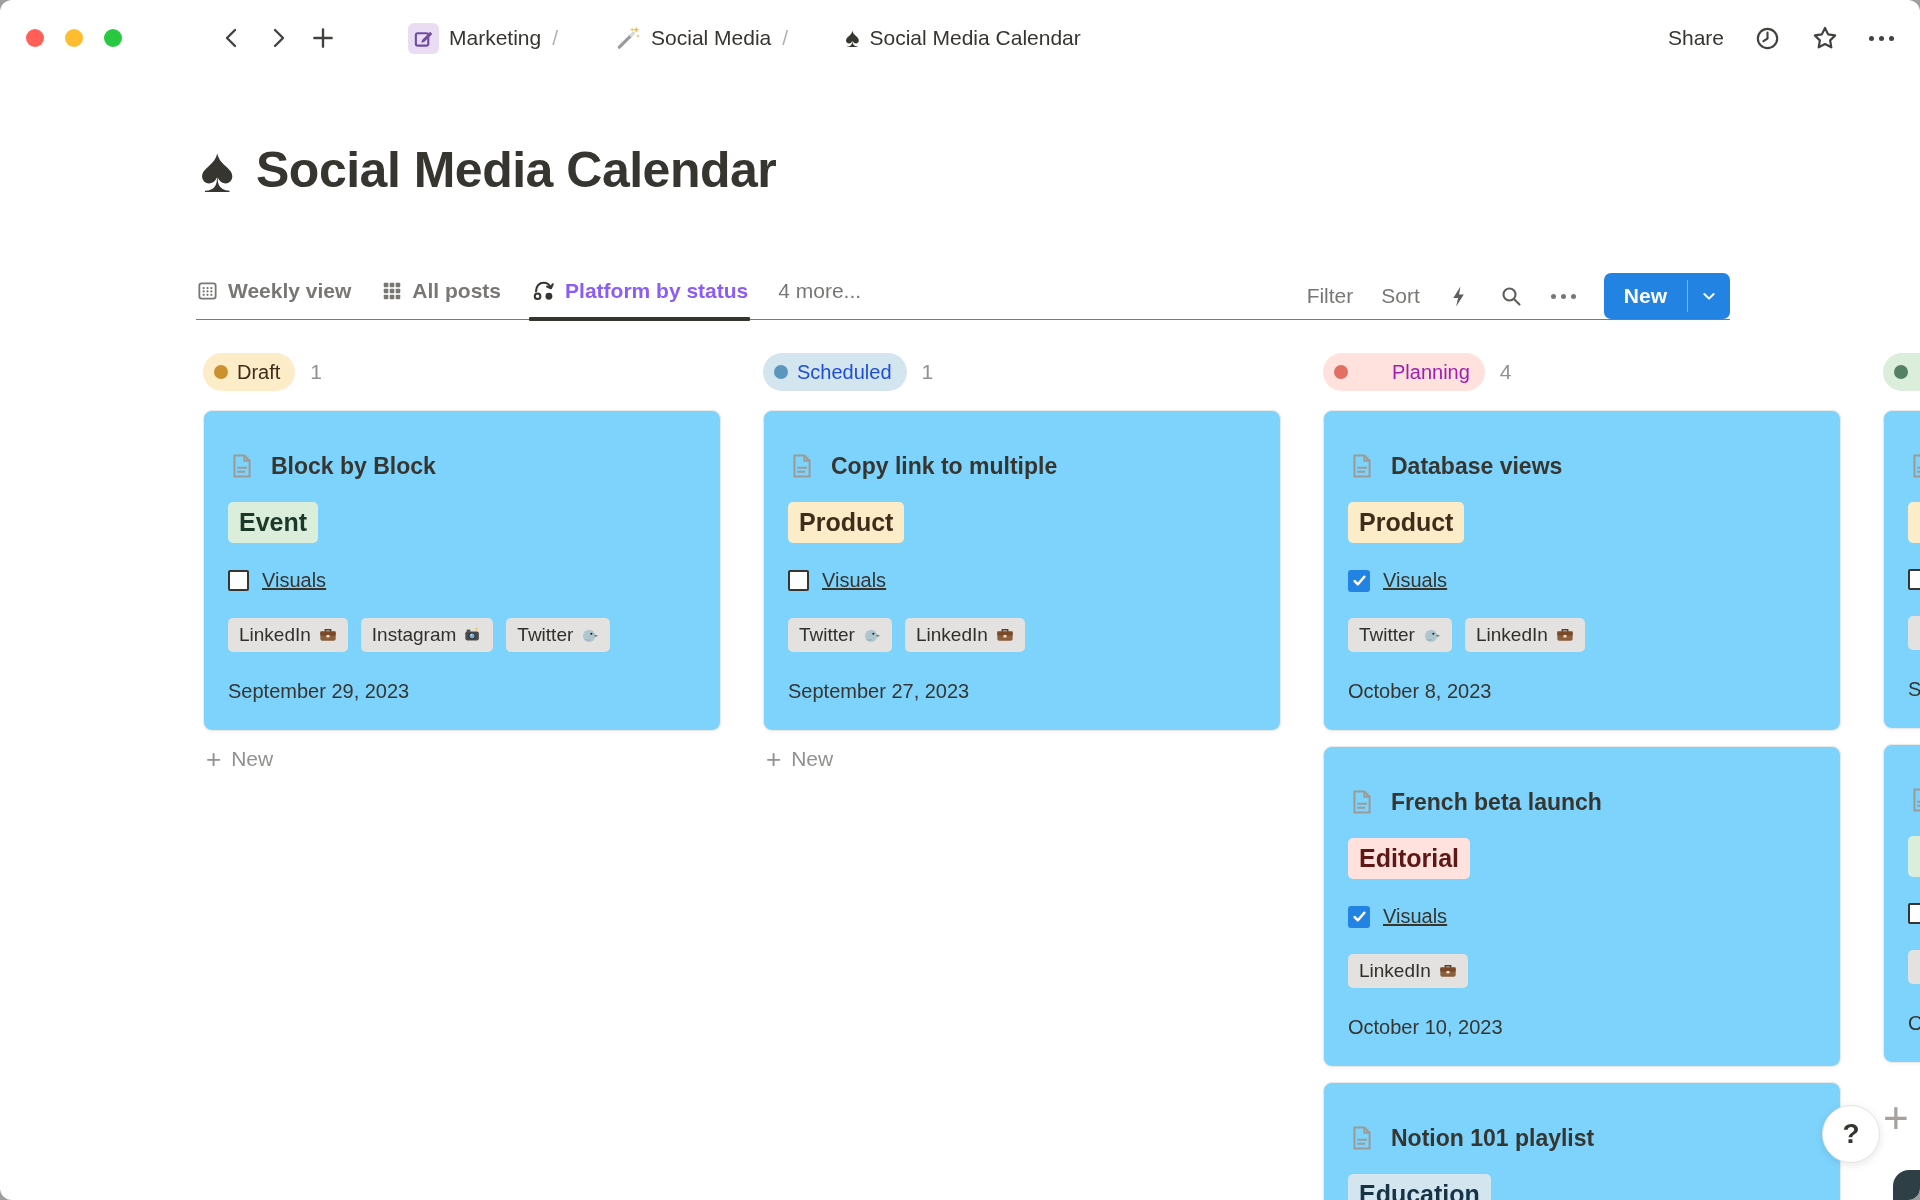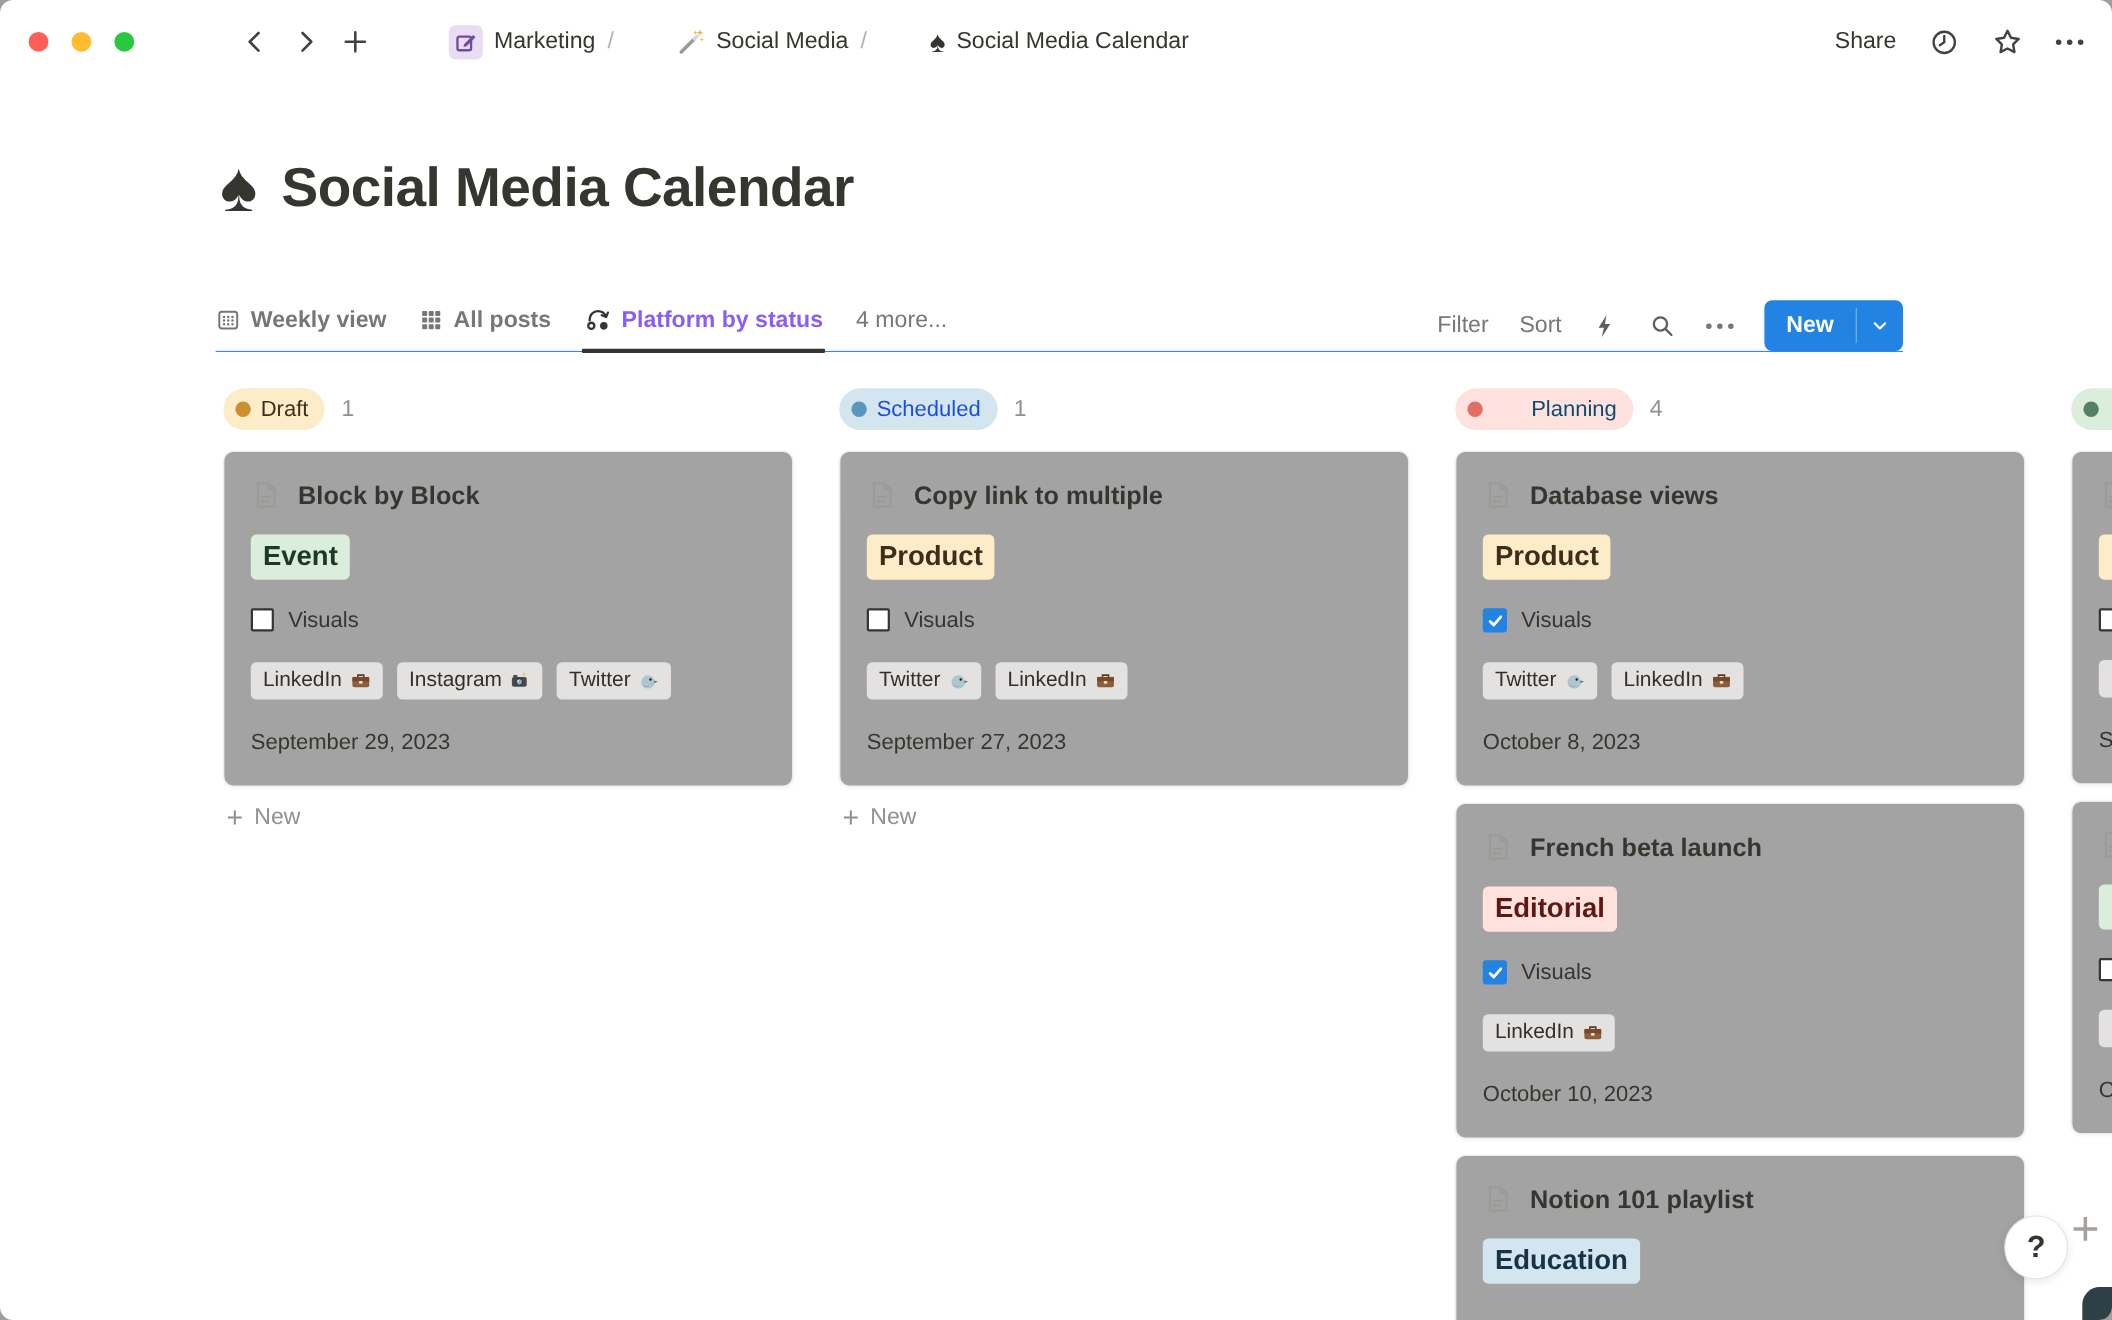--- a/index.html
+++ b/index.html
@@ -60,37 +60,37 @@
   .new-btn-divider{width:1px;background:rgba(255,255,255,0.4);margin:7px 0;}
   .new-btn-caret{display:flex;align-items:center;padding:0 13px;}
   
   .board{position:absolute;left:203px;top:352px;right:0;bottom:0;display:flex;gap:42px;overflow:hidden;}
   .col{width:518px;flex:0 0 518px;}
   .col-head{height:40px;display:flex;align-items:center;margin-bottom:18px;}
   .pill{display:inline-flex;align-items:center;gap:9px;padding:0 15px 0 11px;height:38px;border-radius:19px;font-size:20px;font-weight:500;cursor:pointer;}
   .dot{width:14px;height:14px;border-radius:50%;flex:0 0 14px;}
   .pill-yellow{background:#FDECC8;color:#402C1B;} .pill-yellow .dot{background:#CB912F;}
   .pill-blue{background:#D3E5EF;color:#1d4ed8;} .pill-blue .dot{background:#5B97BD;}
-  .pill-red{background:#FFE2DD;color:#0c4a6e;gap:44px;} .pill-red .dot{background:#E16F64;}
+  .pill-red{background:#FFE2DD;color:#a21caf;gap:44px;} .pill-red .dot{background:#E16F64;}
   .pill-green{background:#DBEDDB;color:#1C3829;} .pill-green .dot{background:#548164;}
   .col-count{margin-left:15px;font-size:21px;color:#91918E;}
   .card{
-    background:#a3a3a3;border:1px solid #E9E9E7;border-radius:9px;
+    background:#7dd3fc;border:1px solid #E9E9E7;border-radius:9px;
     box-shadow:0 1px 4px rgba(15,15,15,0.05);
-    padding:25px 24px 27px 24px;box-sizing:border-box;margin-bottom:15px;cursor:pointer;
+    padding:41px 24px 27px 24px;box-sizing:border-box;margin-bottom:15px;cursor:pointer;
   }
   .card-title-row{display:flex;align-items:center;gap:15px;margin-bottom:22px;}
   .card-title{font-size:23px;font-weight:600;color:#37352F;}
   .tag-row{margin-bottom:26px;}
   .tag{display:inline-block;padding:6px 11px;border-radius:5px;font-size:25px;font-weight:bold;}
   .tag-green{background:#DBEDDB;color:#1C3829;}
   .tag-yellow{background:#FDECC8;color:#402C1B;}
   .tag-red{background:#FFE2DD;color:#5D1715;}
   .tag-blue{background:#D3E5EF;color:#183347;}
-  .check-row{display:flex;align-items:flex-start;gap:13px;margin-bottom:26px;}
+  .check-row{display:flex;align-items:center;gap:13px;margin-bottom:26px;text-decoration:underline;}
   .checkbox{width:21px;height:21px;box-sizing:border-box;border:2.4px solid #37352F;border-radius:2px;background:#fff;display:flex;align-items:center;justify-content:center;cursor:pointer;}
   .checkbox.checked{border:none;background:#2383E2;border-radius:3px;width:22px;height:22px;}
   .check-label{font-size:20px;color:#37352F;}
   .ptag-row{display:flex;gap:13px;margin-bottom:28px;flex-wrap:nowrap;}
   .ptag{display:inline-flex;align-items:center;gap:8px;background:#E3E2E0;color:#32302C;border-radius:5px;padding:6px 11px;font-size:19px;white-space:nowrap;}
   .card-date{font-size:20px;color:#37352F;}
   .new-row{display:flex;align-items:center;gap:10px;color:#91918E;font-size:21px;margin-top:14px;margin-left:3px;cursor:pointer;}
   .new-row .plus{font-size:26px;line-height:1;font-weight:400;}
   
   .help-fab{

